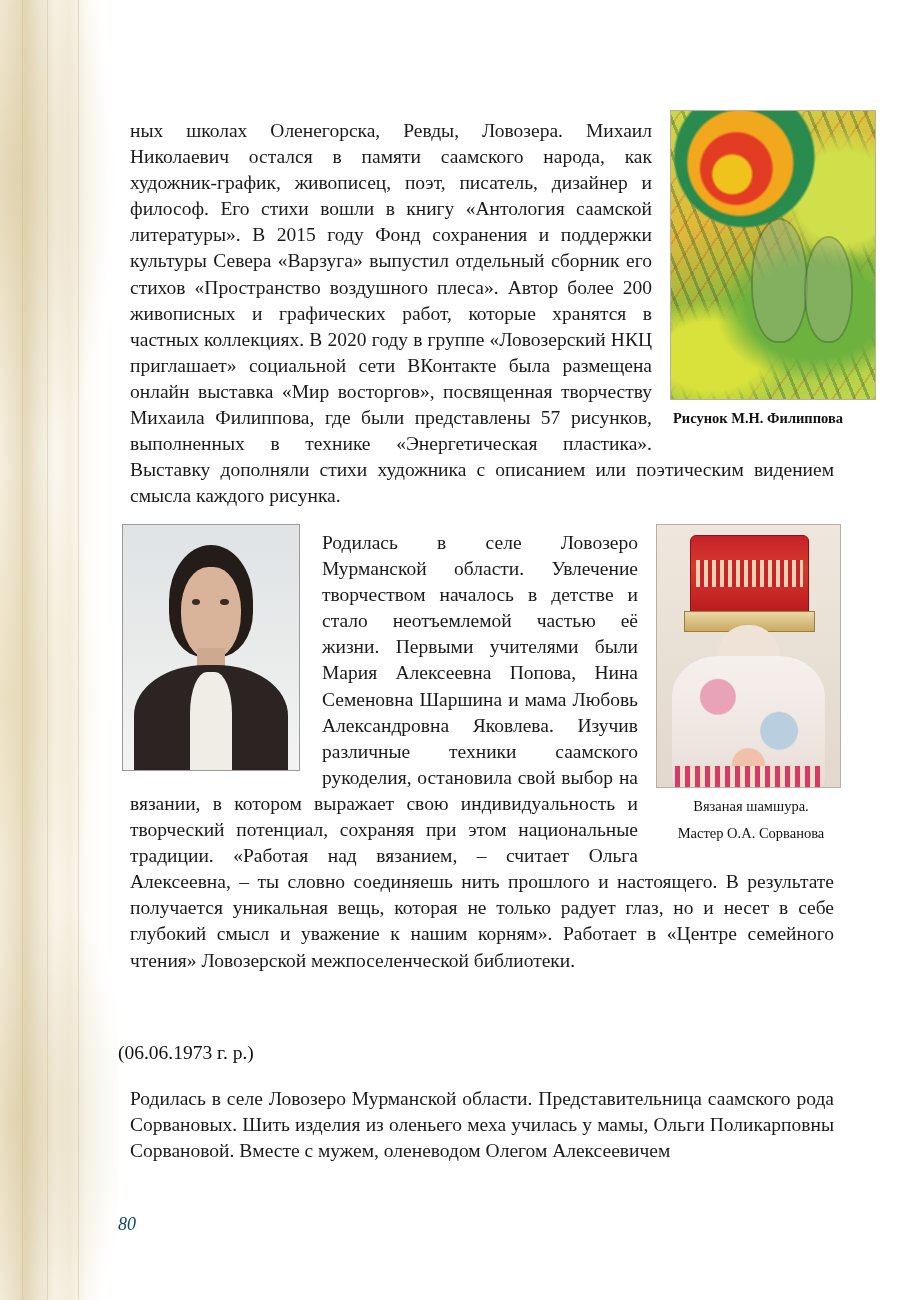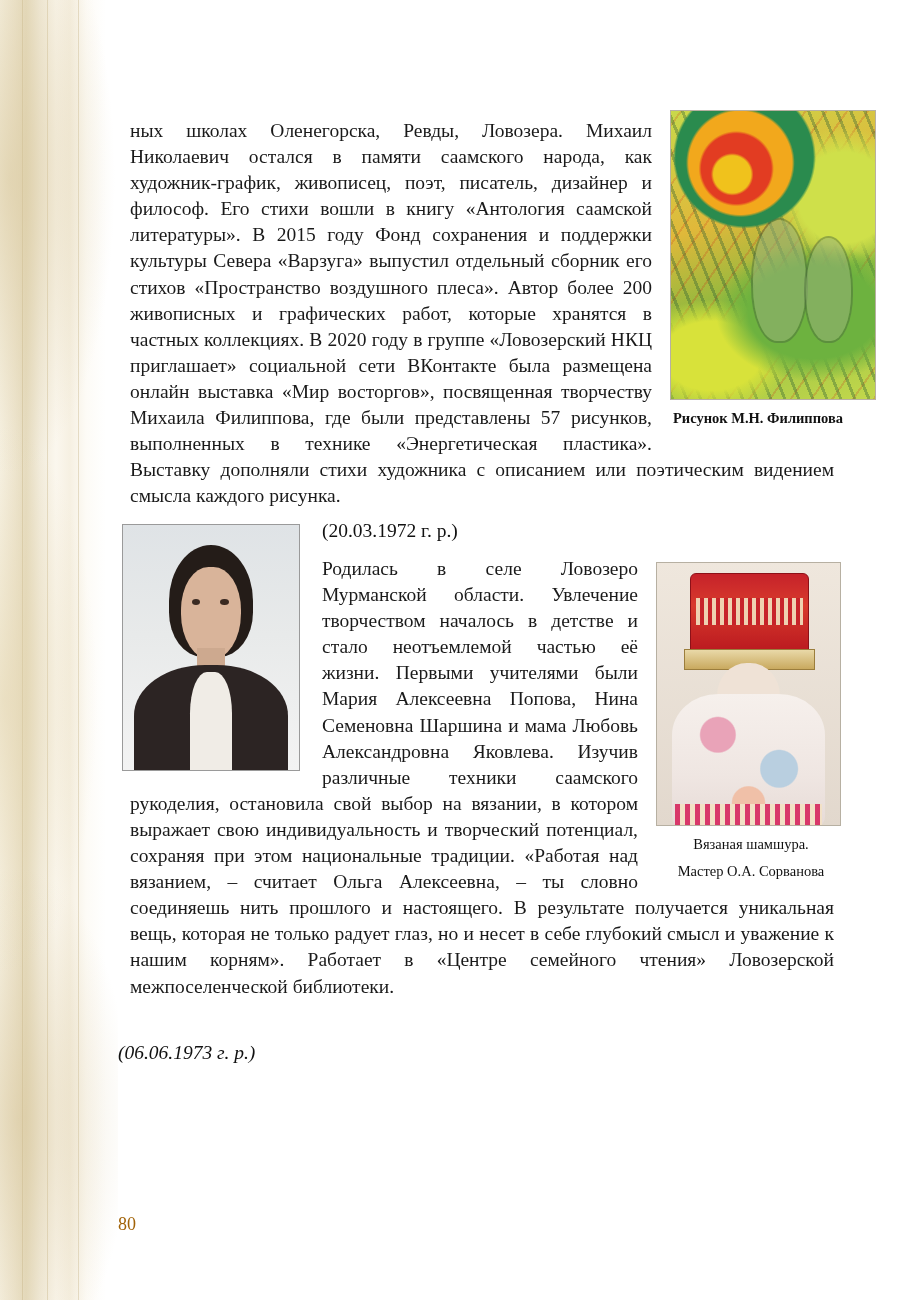--- a/index.html
+++ b/index.html
@@ -231,28 +231,29 @@
   }
 
   
   .block-three {
     position: absolute;
     left: 0;
     top: 1040px;
     width: 728px;
   }
   .block-three .person-name { margin-top: 0; }
-  .block-three .person-dates { margin-bottom: 20px; font-style: italic; }
+  .block-three .person-dates { margin-bottom: 20px; }
 
   .page-number {
     position: absolute;
     left: 0;
     top: 1214px;
     font-size: 18px;
-    color: #a16207;
+    color: #0c4a6e;
+    font-style: italic;
   }
   .clear { clear: both; }
 </style>
 </head>
 <body>
 
 <div class="page-edge">
   <div class="edge-line" style="left:22px"></div>
   <div class="edge-line" style="left:47px"></div>
   <div class="edge-line" style="left:78px"></div>
@@ -281,37 +282,37 @@
     <div class="portrait">
       <div class="hair"></div>
       <div class="face"></div>
       <div class="eyeL"></div>
       <div class="eyeR"></div>
       <div class="neck"></div>
       <div class="shoulders"></div>
       <div class="blouse"></div>
     </div>
 
-    <p class="person-dates">(20.03.1972 г. р.)</p>
 
     <div class="fig-shamshura">
       <div class="frame">
         <div class="sham-hat"></div>
         <div class="sham-band"></div>
         <div class="sham-face"></div>
         <div class="sham-scarf"></div>
         <div class="sham-trim"></div>
       </div>
       <div class="fig-cap">Вязаная шамшура.</div>
       <div class="fig-cap">Мастер О.А. Сорванова</div>
     </div>
 
     <p class="body-text">Родилась в селе Ловозеро Мурманской области. Увлечение творчеством началось в детстве и стало неотъемлемой частью её жизни. Первыми учителями были Мария Алексеевна Попова, Нина Семеновна Шаршина и мама Любовь Александровна Яковлева. Изучив различные техники саамского рукоделия, остановила свой выбор на вязании, в котором выражает свою индивидуальность и творческий потенциал, сохраняя при этом национальные традиции. «Работая над вязанием, – считает Ольга Алексеевна, – ты словно соединяешь нить прошлого и настоящего. В результате получается уникальная вещь, которая не только радует глаз, но и несет в себе глубокий смысл и уважение к нашим корням». Работает в «Центре семейного чтения» Ловозерской межпоселенческой библиотеки.</p>
     <div class="clear"></div>
   </div>
 
   <div class="block-three">
     <p class="person-dates">(06.06.1973 г. р.)</p>
+    <p class="body-text">Родилась в селе Ловозеро Мурманской области. Представительница саамского рода Сорвановых. Шить изделия из оленьего меха училась у мамы, Ольги Поликарповны Сорвановой. Вместе с мужем, оленеводом Олегом Алексеевичем</p>
   </div>
 
   <div class="page-number">80</div>
 
 </div>
 
 </body></html>

